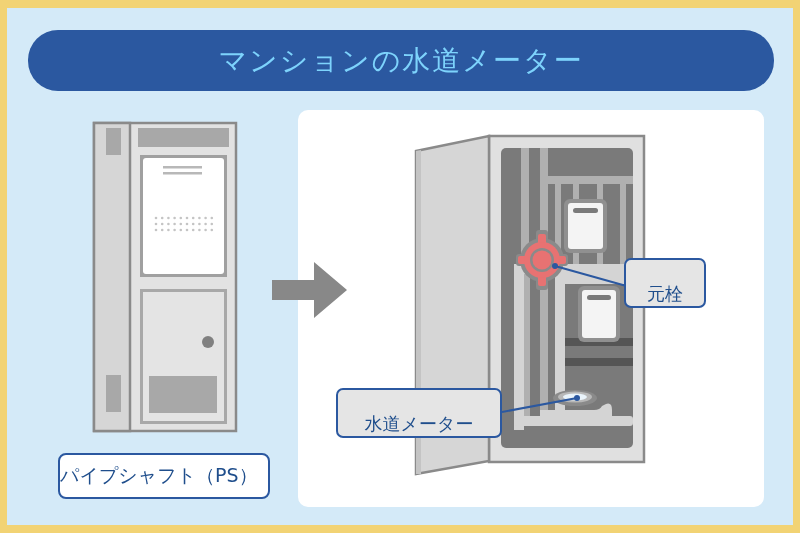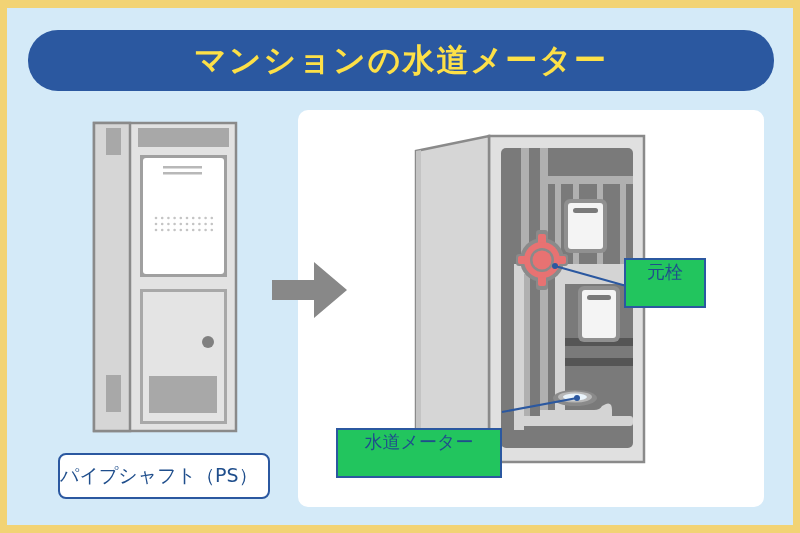--- a/index.html
+++ b/index.html
@@ -11,40 +11,40 @@
     .frame {
       position: absolute; left: 7px; top: 8px; width: 786px; height: 517px;
       background: #d4eaf8;
     }
     .title-bar {
       position: absolute; left: 28px; top: 30px; width: 746px; height: 61px;
       background: #2b58a0; border-radius: 30px;
       display: flex; align-items: center; justify-content: center;
     }
     .title-bar span {
-      color: #fde047; font-size: 32px; letter-spacing: 2px; font-weight: bold;
+      color: #7dd3fc; font-size: 28px; letter-spacing: 2px; font-weight: normal;
     }
     .ps-label {
       position: absolute; left: 58px; top: 453px; width: 212px; height: 46px;
       background: #ffffff; border: 2px solid #2b58a0; border-radius: 8px;
       box-sizing: border-box; display: flex; align-items: center; 
       color: #1f4e8c; font-size: 19px;
     }
     .panel {
       position: absolute; left: 298px; top: 110px; width: 466px; height: 397px;
       background: #ffffff; border-radius: 10px;
     }
     .callout {
-      position: absolute; background: #22c55e; border: 2px solid #2b58a0;
-      border-radius: 0; box-sizing: border-box;
-      display: flex; align-items: flex-start; justify-content: center;
+      position: absolute; background: #e5e5e5; border: 2px solid #2b58a0;
+      border-radius: 7px; box-sizing: border-box;
+      display: flex; align-items: flex-end; justify-content: center;
       color: #1f4e8c; font-size: 18px;
     }
     .callout-valve { left: 624px; top: 258px; width: 82px; height: 50px; }
-    .callout-meter { left: 336px; top: 388px; width: 166px; height: 50px; margin-top: 40px; }
+    .callout-meter { left: 336px; top: 388px; width: 166px; height: 50px; }
     svg { position: absolute; left: 0; top: 0; }
   </style>
 </head>
 <body>
 
 <div class="frame"></div>
 
 <div class="title-bar">
   <span>マンションの水道メーター</span>
 </div>

